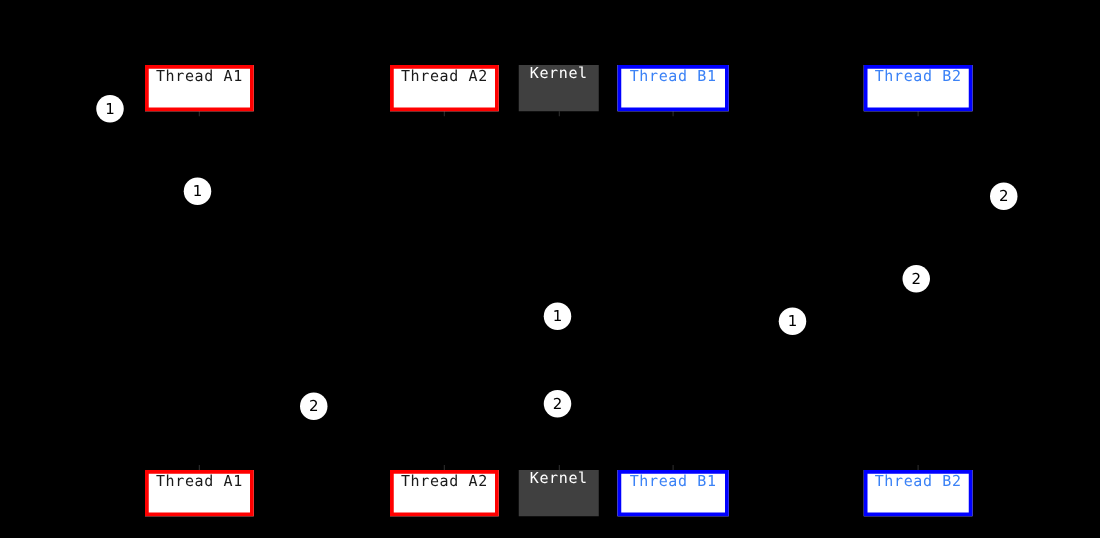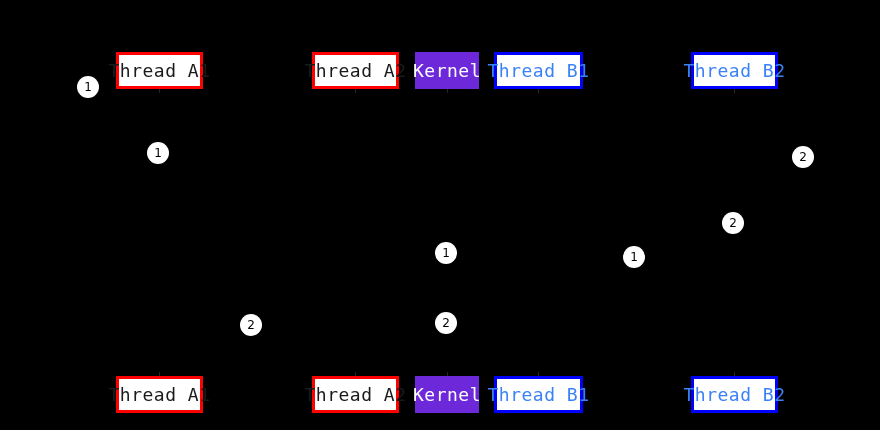--- a/index.html
+++ b/index.html
@@ -22,40 +22,40 @@
     position: absolute;
     width: 1px;
     background: #262626;
   }
 
   
   .node {
     position: absolute;
     box-sizing: border-box;
     display: flex;
-    align-items: center;
+    align-items: flex-start;
     justify-content: center;
     font-family: "DejaVu Sans Mono", monospace;
-    font-size: 18px;
+    font-size: 12px;
     line-height: 1;
     letter-spacing: 0.5px;
     white-space: nowrap;
   }
   .node.thread-red {
     background: #ffffff;
     border: 3px solid #ff0000;
     color: #1a1a1a;
   }
   .node.thread-blue {
     background: #ffffff;
     border: 3px solid #0000ff;
     color: #3b82f6;
   }
   .node.kernel {
-    background: #6d28d9;
+    background: #404040;
     border: 0;
     color: #ffffff;
   }
 
   
   .badge {
     position: absolute;
     width: 22px;
     height: 22px;
     border-radius: 50%;

